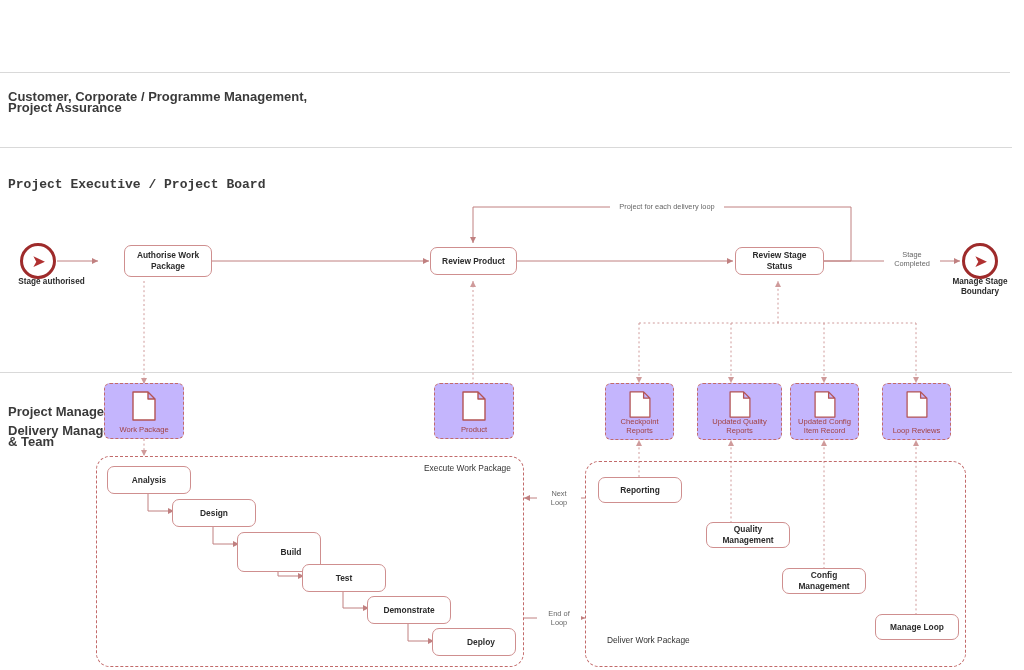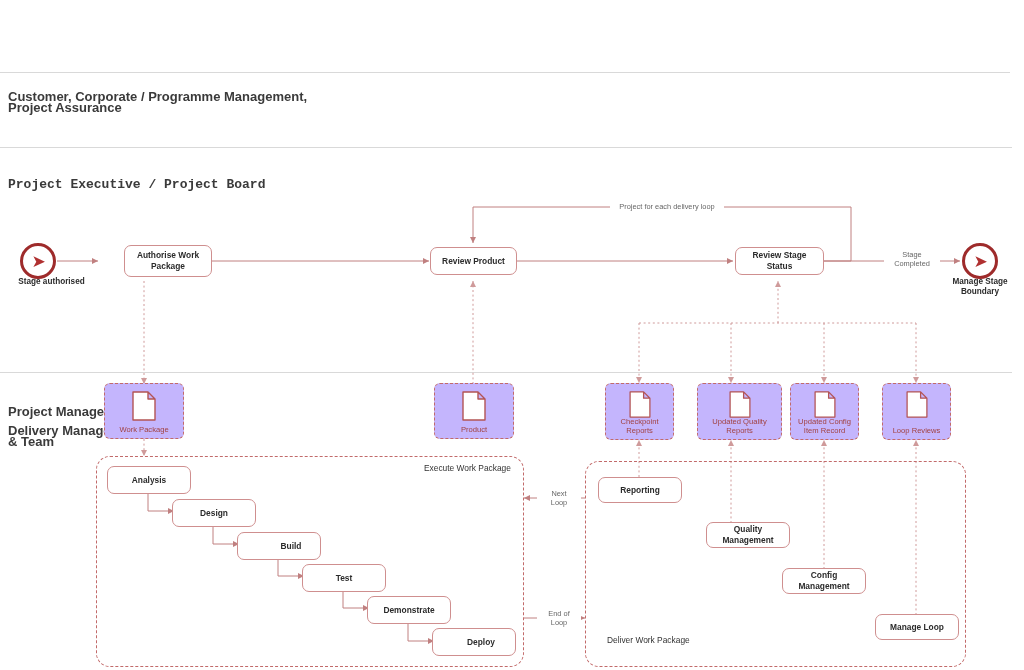--- a/index.html
+++ b/index.html
@@ -253,21 +253,21 @@
     </svg>
     <div class="art-label" style="white-space: pre-line;">Updated Config
 Item Record</div>
   </div>
 
   <div class="subprocess" style="left:96px;top:456px;width:428px;height:211px;"></div>
   <div class="sp-label" style="left:424px;top:463px;">Execute Work Package</div>
 
   <div class="task" style="left:107px;top:466px;width:84px;height:28px;">Analysis</div>
   <div class="task" style="left:172px;top:499px;width:84px;height:28px;">Design</div>
-  <div class="task" style="left:237px;top:532px;width:84px;height:28px;padding-left:28px;">Build</div>
+  <div class="task" style="left:237px;top:532px;width:84px;height:40px;padding-left:28px;">Build</div>
   <div class="task" style="left:302px;top:564px;width:84px;height:28px;">Test</div>
   <div class="task" style="left:367px;top:596px;width:84px;height:28px;">Demonstrate</div>
   <div class="task" style="left:432px;top:628px;width:84px;height:28px;padding-left:18px;">Deploy</div>
 
   <div class="subprocess" style="left:585px;top:461px;width:381px;height:206px;"></div>
   <div class="sp-label" style="left:607px;top:635px;">Deliver Work Package</div>
 
   <div class="task" style="left:598px;top:477px;width:84px;height:26px;">Reporting</div>
   <div class="task" style="left:690px;top:522px;width:84px;height:26px;margin-left:16px;">Quality Management</div>
   <div class="task" style="left:782px;top:568px;width:84px;height:26px;">Config Management</div>

